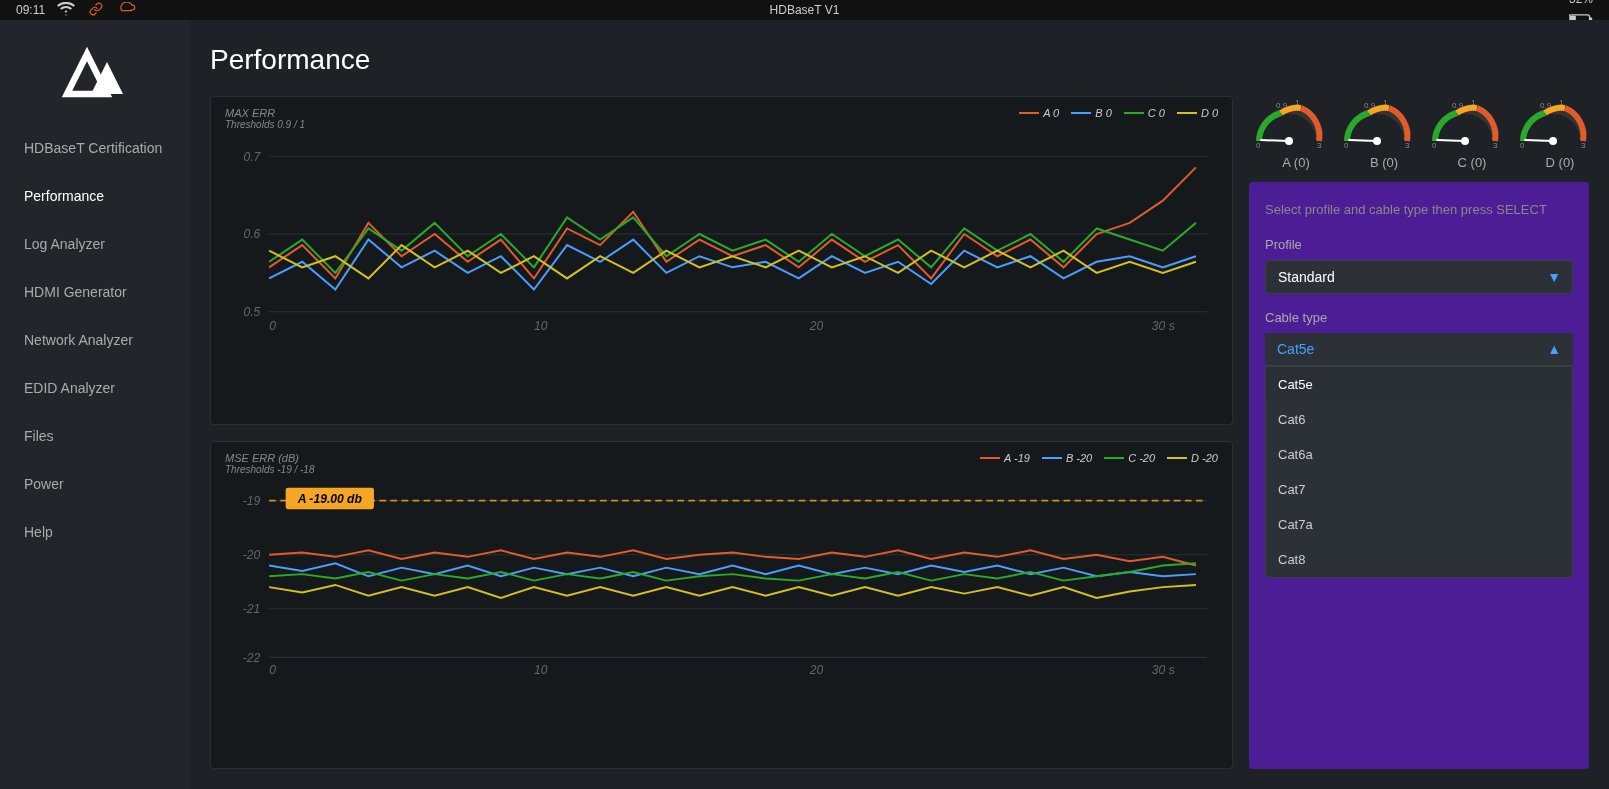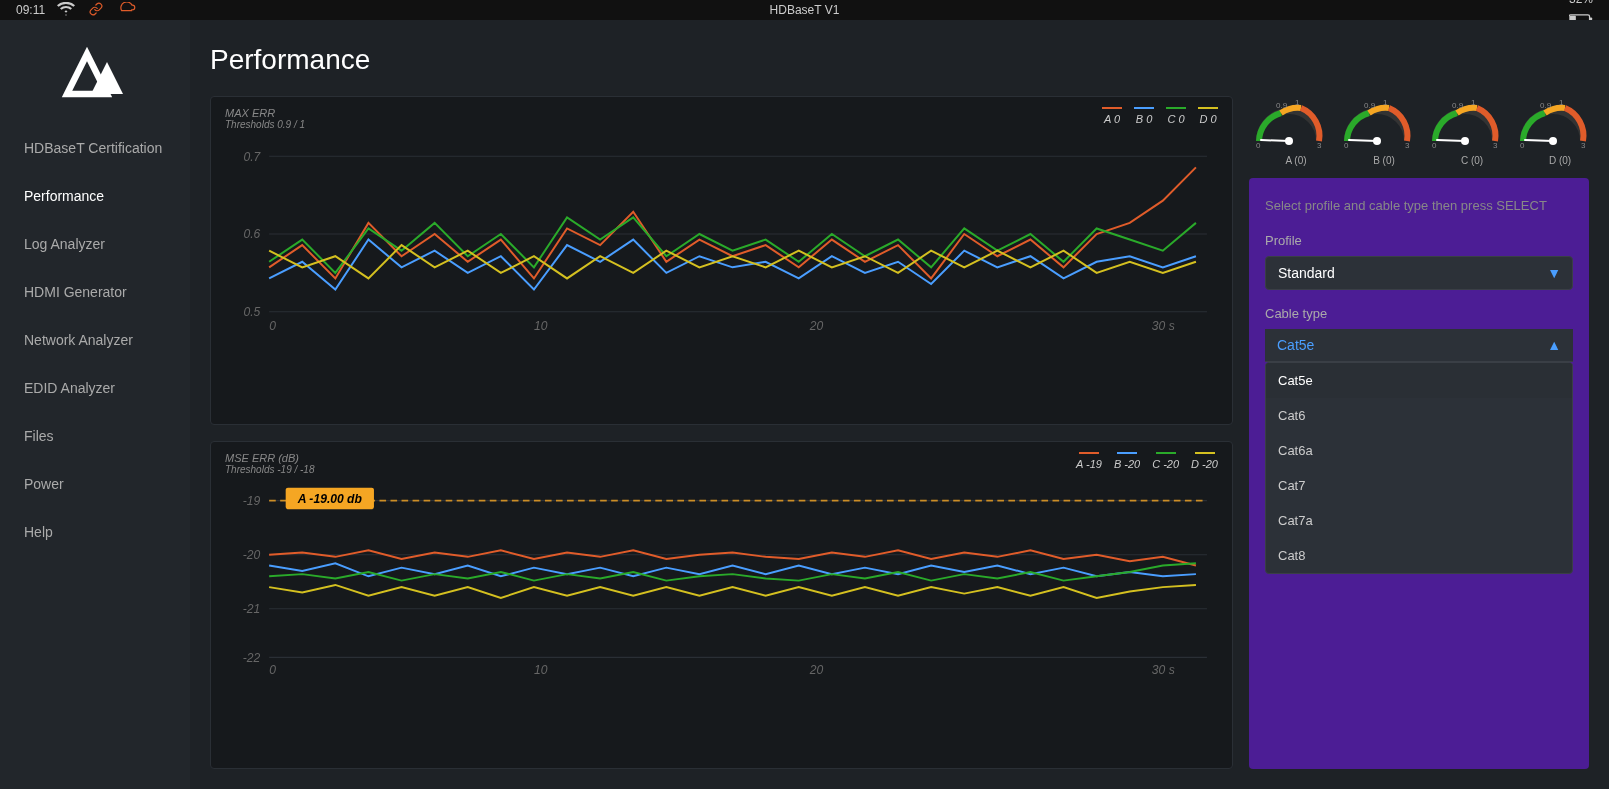--- a/index.html
+++ b/index.html
@@ -108,21 +108,21 @@
 
     .chart-header {
       display: flex;
       justify-content: space-between;
       align-items: flex-start;
       margin-bottom: 4px;
     }
     .chart-label { font-size: 11px; color: #888; }
     .chart-threshold { font-size: 10px; color: #888; }
     .chart-legend { display: flex; gap: 12px; font-size: 11px; }
-    .legend-item { display: flex; align-items: center; gap: 4px; flex-direction: column; }
+    .legend-item { display: flex; align-items: center; gap: 4px; }
     .legend-dot { width: 20px; height: 2px; }
 
     .chart-area {
       position: relative;
       height: calc(100% - 40px);
       overflow: hidden;
     }
 
     .chart-svg {
       width: 100%;
@@ -146,21 +146,21 @@
     }
 
     .gauge-item {
       display: flex;
       flex-direction: column;
       align-items: center;
       gap: 4px;
     }
 
     .gauge-label {
-      font-size: 10px;
+      font-size: 13px;
       color: #aaa;
       margin-left: 14px;
     }
 
     
     .settings-panel {
       background: #4c1d95;
       border-radius: 4px;
       padding: 20px 16px;
       flex: 1;

